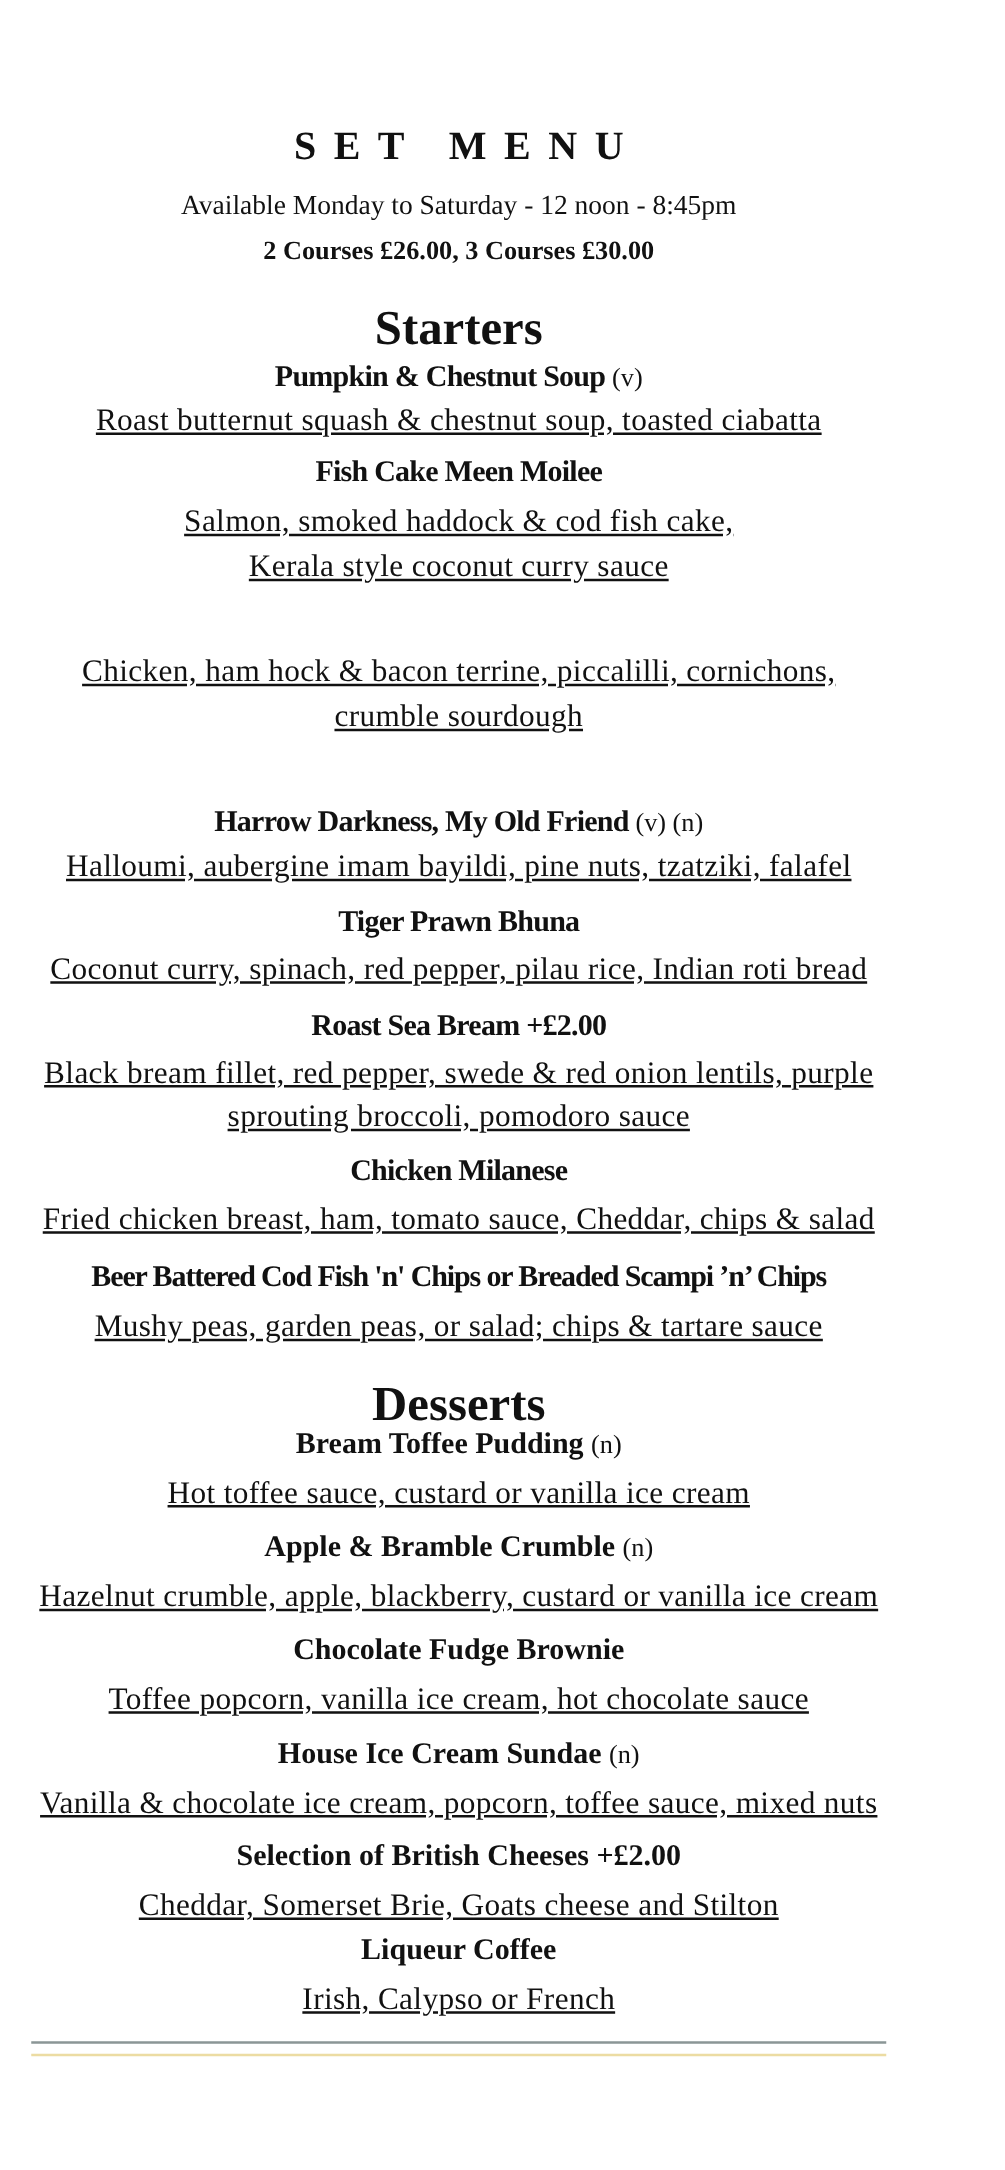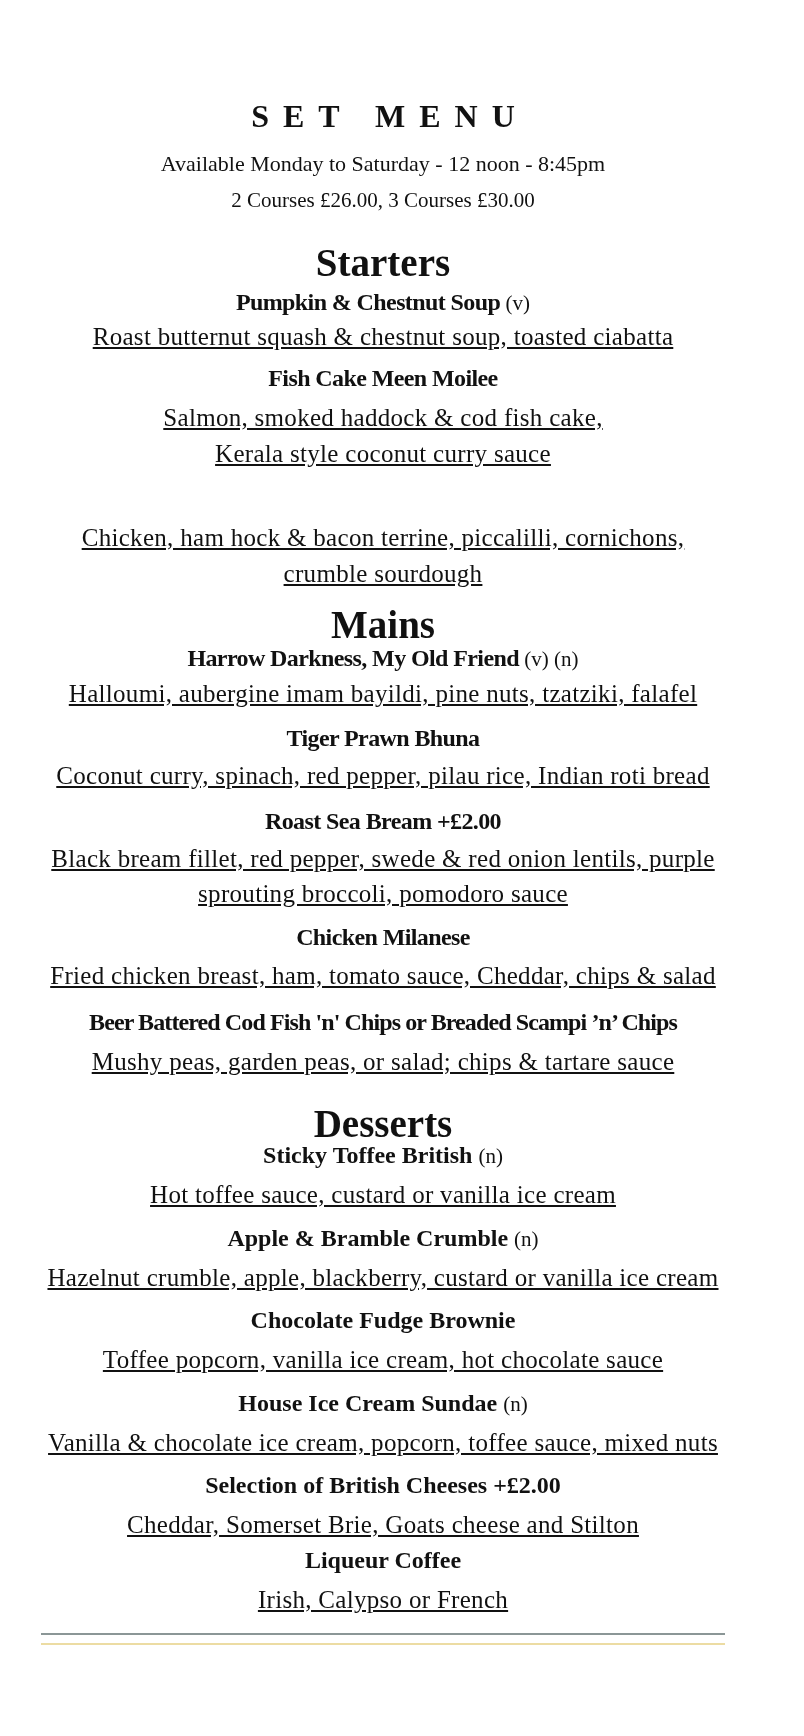--- a/index.html
+++ b/index.html
@@ -1,22 +1,22 @@
 <!DOCTYPE html>
 <html><head>
 <meta charset="utf-8">
 <style>
   html, body { margin: 0; padding: 0; background: #ffffff; }
   body { width: 804px; height: 1736px; position: relative; overflow: hidden;
          font-family: "Liberation Serif", "DejaVu Serif", serif; color: #111; }
-  .page { position: absolute; left: 41px; top: 0; width: 684px; height: 1504px; }
+  .page { position: absolute; left: 25px; top: 0; width: 684px; height: 1504px; }
   .line { position: absolute; left: 0; width: 684px; text-align: center; white-space: nowrap; line-height: 1; }
   .title { font-weight: bold; font-size: 32px; letter-spacing: 14px; padding-left: 14px; box-sizing: border-box; }
   .sub { font-size: 22px; }
-  .price { font-size: 21px; font-weight: normal; }
+  .price { font-size: 21px; font-weight: bold; }
   .section { font-size: 39px; font-weight: bold; }
   .item { font-size: 24px; font-weight: bold; letter-spacing: -0.6px; text-align: center; }
   .item.wide { letter-spacing: 0; }
   .item .tag { font-weight: normal; font-size: 21px; letter-spacing: 0; }
   .desc { font-size: 25px; letter-spacing: 0.3px; text-decoration: underline; }
   .rule { position: absolute; left: 0; width: 684px; }
   .rule-grey { height: 2px; background: #8b9696; }
   .rule-gold { height: 2px; background: #ecdca3; }
 </style>
 </head>
@@ -38,21 +38,20 @@
 
   <div class="line item" style="top:366px">
     <span>Fish Cake Meen Moilee</span>
   </div>
   <div class="line desc" style="top:405px">Salmon, smoked haddock &amp; cod fish cake,</div>
   <div class="line desc" style="top:441px">Kerala style coconut curry sauce</div>
 
   <div class="line desc" style="top:525px">Chicken, ham hock &amp; bacon terrine, piccalilli, cornichons,</div>
   <div class="line desc" style="top:561px">crumble sourdough</div>
 
-  <div class="line section" style="top:605px">Mains</div>
 
   <div class="line item" style="top:646px">
     <span>Harrow Darkness, My Old Friend</span>
     <span class="tag">(v) (n)</span>
   </div>
   <div class="line desc" style="top:681px">Halloumi, aubergine imam bayildi, pine nuts, tzatziki, falafel</div>
 
   <div class="line item" style="top:726px">
     <span>Tiger Prawn Bhuna</span>
   </div>
@@ -70,21 +69,21 @@
   <div class="line desc" style="top:963px">Fried chicken breast, ham, tomato sauce, Cheddar, chips &amp; salad</div>
 
   <div class="line item" style="top:1010px; letter-spacing:-0.9px">
     <span>Beer Battered Cod Fish 'n' Chips or Breaded Scampi ’n’ Chips</span>
   </div>
   <div class="line desc" style="top:1049px">Mushy peas, garden peas, or salad; chips &amp; tartare sauce</div>
 
   <div class="line section" style="top:1104px">Desserts</div>
 
   <div class="line item wide" style="top:1143px">
-    <span>Sticky Toffee British</span>
+    <span>Bream Toffee Pudding</span>
     <span class="tag">(n)</span>
   </div>
   <div class="line desc" style="top:1182px">Hot toffee sauce, custard or vanilla ice cream</div>
 
   <div class="line item wide" style="top:1226px">
     <span>Apple &amp; Bramble Crumble</span>
     <span class="tag">(n)</span>
   </div>
   <div class="line desc" style="top:1265px">Hazelnut crumble, apple, blackberry, custard or vanilla ice cream</div>
 

